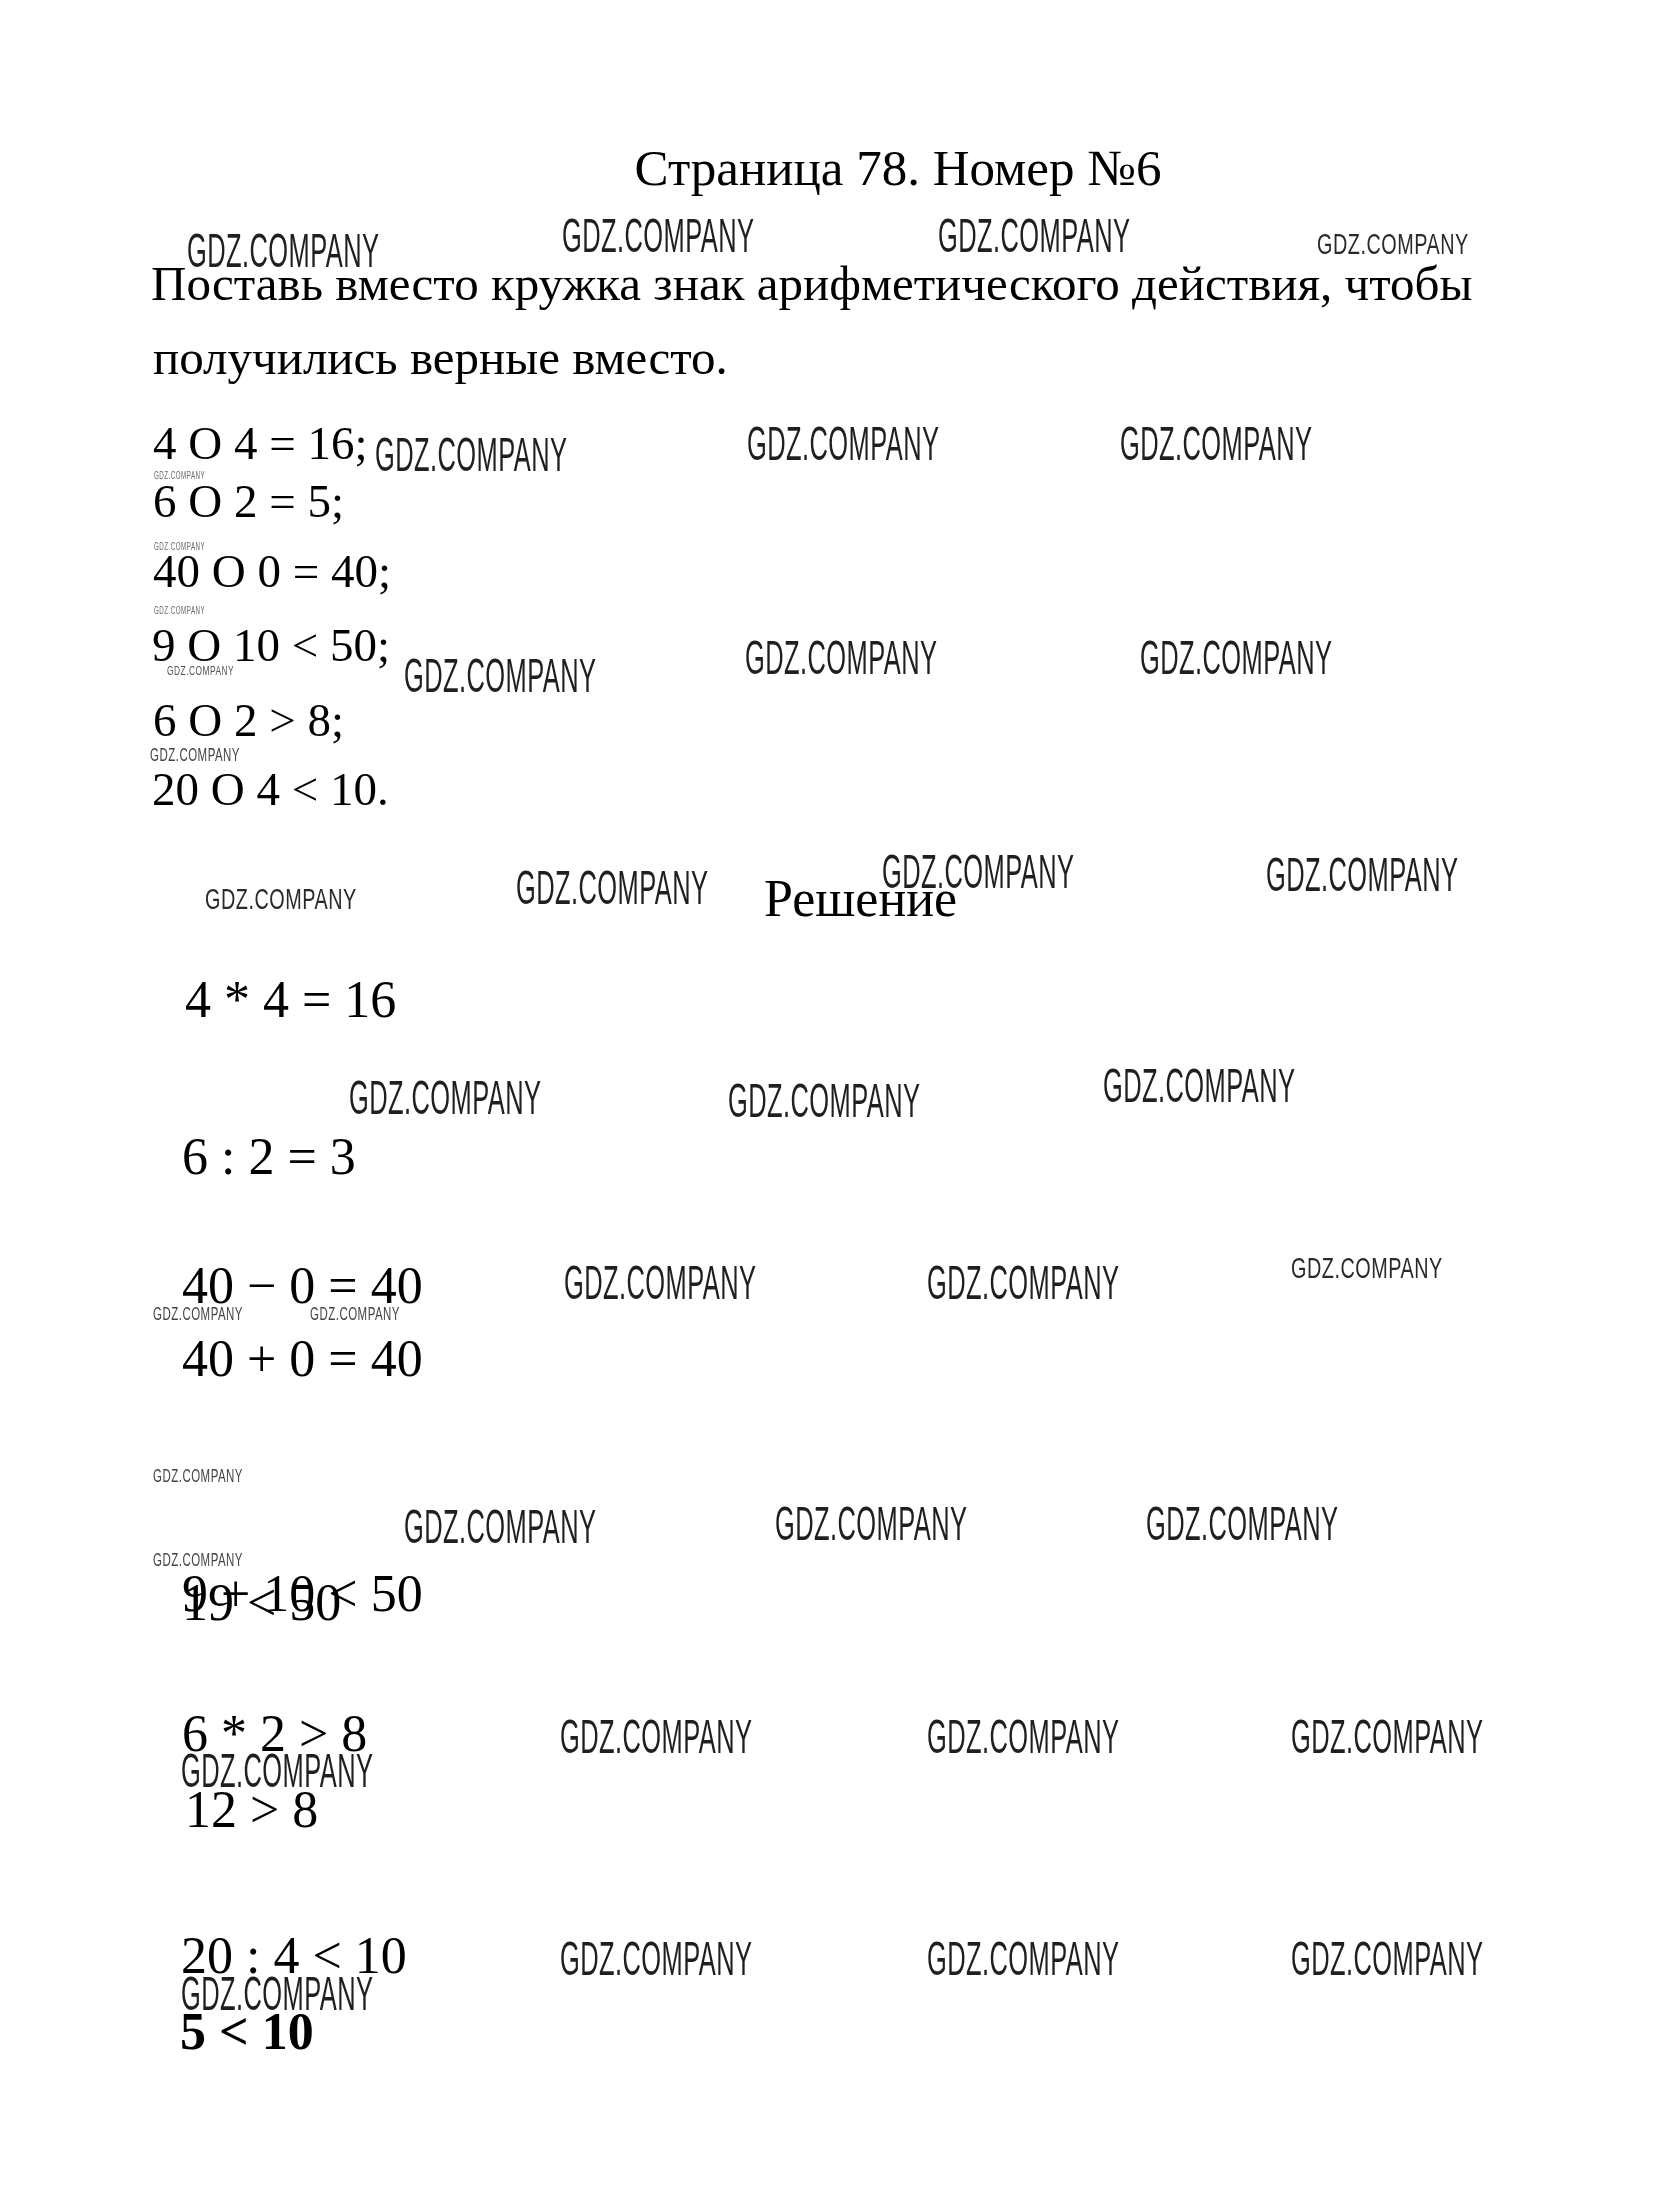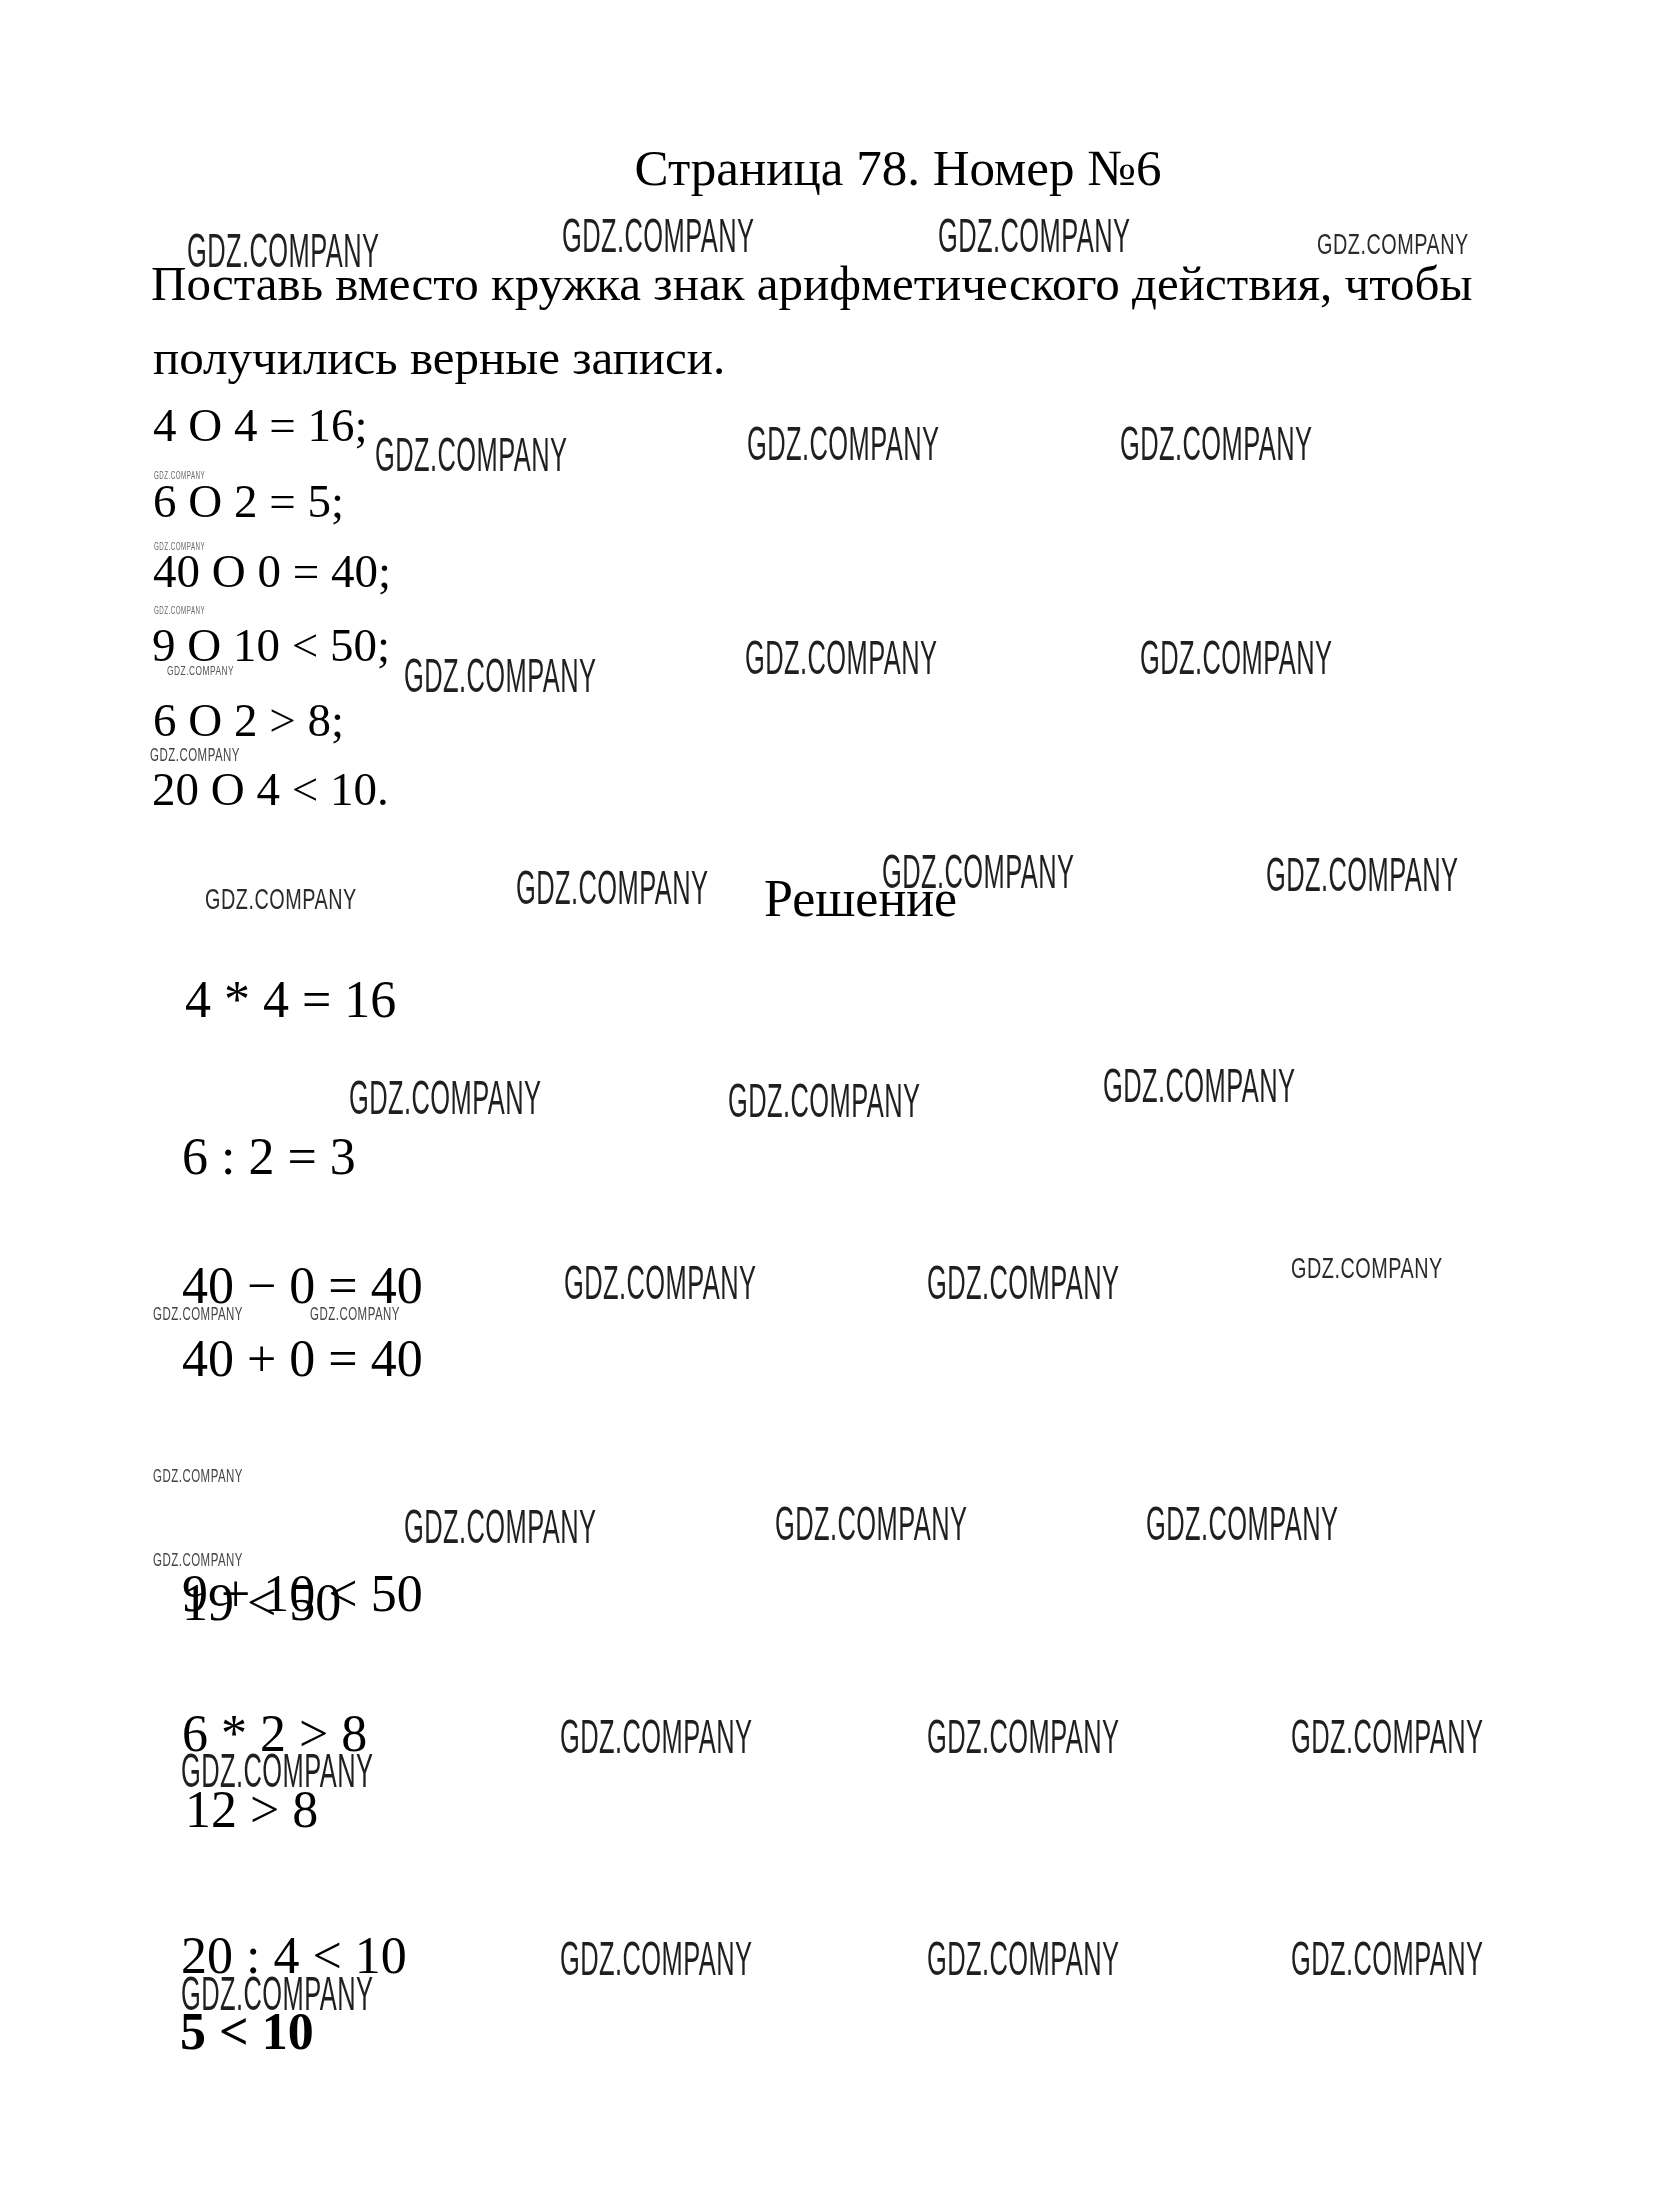--- a/index.html
+++ b/index.html
@@ -38,23 +38,23 @@
   .wm.t12{font-size:10px;color:#666;transform:scaleX(0.62);}
 </style>
 </head>
 <body>
 
 <div id="page">
 
   <div class="txt title" style="left:898px;top:143px;transform:translateX(-50%);">Страница 78. Номер №6</div>
 
   <div class="txt para" style="left:151px;top:259px;">Поставь вместо кружка знак арифметического действия, чтобы</div>
-  <div class="txt para" style="left:153px;top:333px;">получились верные записи.</div>
+  <div class="txt para" style="left:153px;top:333px;">получились верные вместо.</div>
 
-  <div class="txt eq" style="left:153px;top:402px;">4 O 4 = 16;</div>
+  <div class="txt eq" style="left:153px;top:420px;">4 O 4 = 16;</div>
   <div class="txt eq" style="left:153px;top:478px;">6 O 2 = 5;</div>
   <div class="txt eq" style="left:153px;top:548px;text-align:center;">40 O 0 = 40;</div>
   <div class="txt eq" style="left:152px;top:622px;">9 O 10 &lt; 50;</div>
   <div class="txt eq" style="left:153px;top:697px;">6 O 2 &gt; 8;</div>
   <div class="txt eq" style="left:152px;top:766px;">20 O 4 &lt; 10.</div>
 
   <div class="txt heading" style="left:764px;top:873px;">Решение</div>
 
   <div class="txt sol" style="left:153px;top:974px;">4 * 4 = 16</div>
   <div class="txt sol" style="left:150px;top:1131px;">6 : 2 = 3</div>

